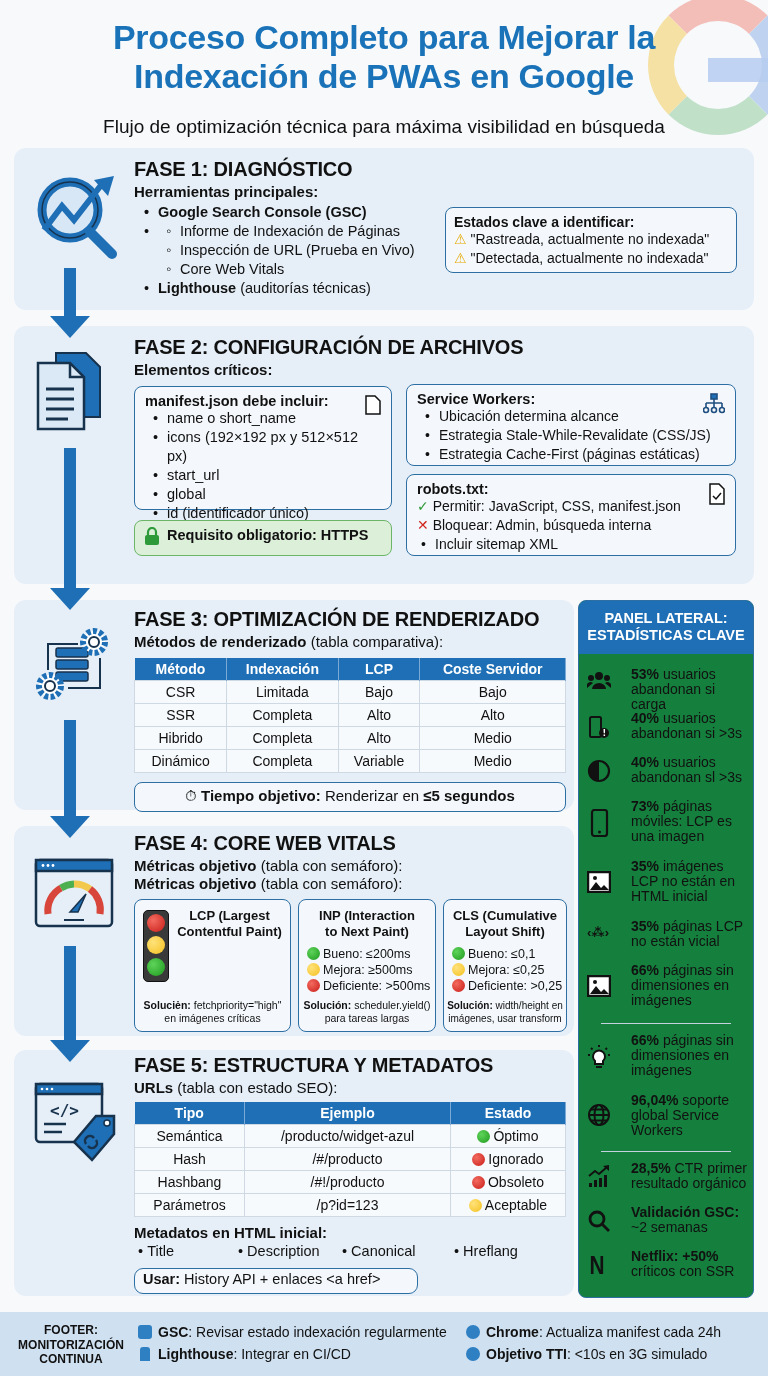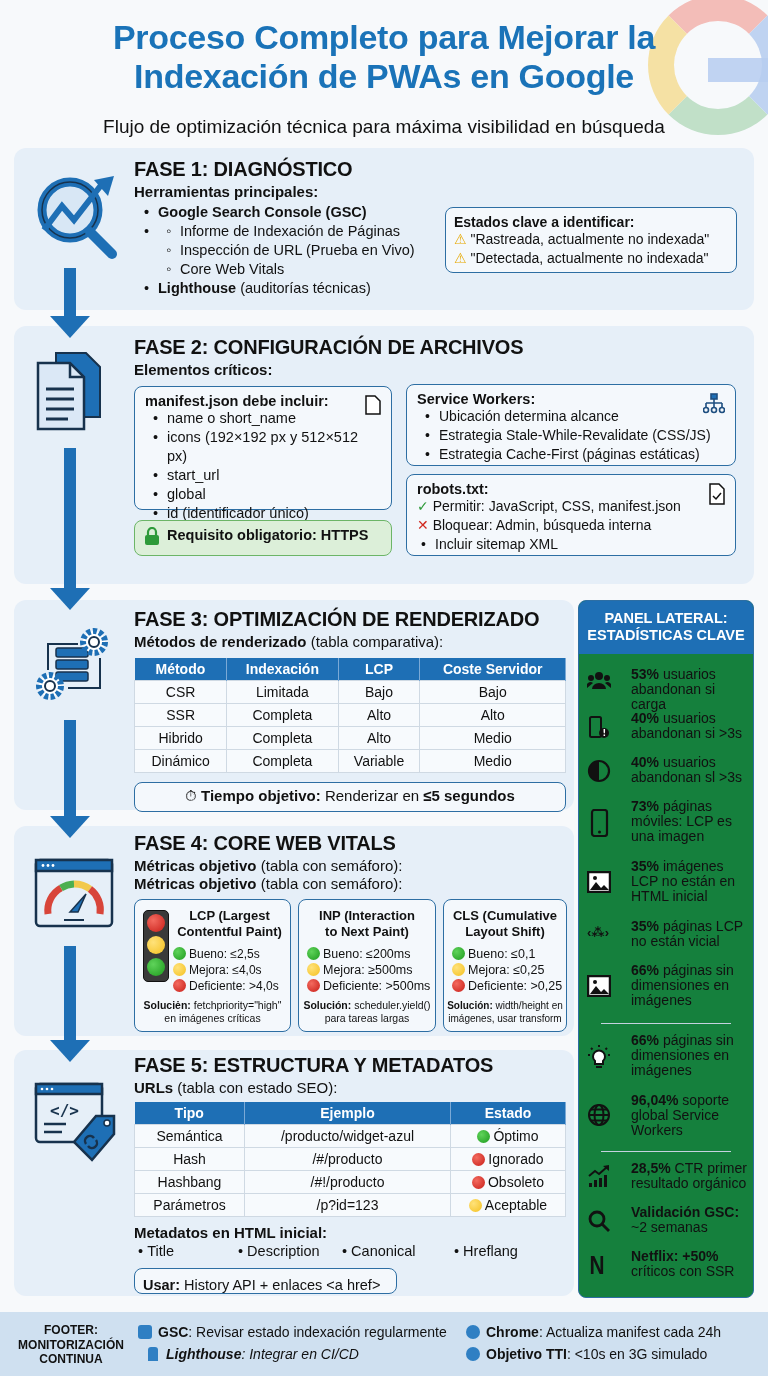--- a/index.html
+++ b/index.html
@@ -309,25 +309,20 @@
     <div style="position:absolute; left:8px; top:10px; width:26px; height:72px; background:#3a3a3a; border-radius:5px; border:1.5px solid #111;">
       <span class="dot r" style="position:absolute; left:3px; top:3px; width:18px; height:18px;"></span>
       <span class="dot y" style="position:absolute; left:3px; top:25px; width:18px; height:18px;"></span>
       <span class="dot g" style="position:absolute; left:3px; top:47px; width:18px; height:18px;"></span>
     </div>
     <div style="position:absolute; left:38px; right:4px; top:0;">
       <div class="cwv-t">
           <div>LCP (Largest</div>
           <div>Contentful Paint)</div>
         </div>
-      <div class="cwv-l" style="font-size:12px;">
-        <div><span class="dot g"></span><span>Bueno: ≤2,5s</span></div>
-        <div><span class="dot y"></span><span>Mejora: ≤4,0s</span></div>
-        <div><span class="dot r"></span><span>Deficiente: &gt;4,0s</span></div>
-      </div>
     </div>
     <div class="cwv-s"><b>Soluciėn:</b><span> fetchpriority="high"</span><br><span>en imágenes críticas</span></div>
   </div>
 
   <div class="cwv" style="left:284px; width:138px;">
     <div class="cwv-t">
         <div>INP (Interaction</div>
         <div>to Next Paint)</div>
       </div>
     <div class="cwv-l" style="padding-left:8px;">
@@ -408,21 +403,21 @@
   </div>
   <div style="position:absolute; left:120px; top:172px; width:432px;">
     <div class="ph-sub">Metadatos en HTML inicial:</div>
     <div style="display:flex; font-size:14.5px; margin-top:2px;">
       <span style="width:104px;">&nbsp;•&nbsp;<span>Title</span></span>
       <span style="width:104px;">•&nbsp;<span>Description</span></span>
       <span style="width:104px;">•&nbsp;<span>Canonical</span></span>
       <span style="width:104px; padding-left:8px;">•&nbsp;<span>Hreflang</span></span>
     </div>
   </div>
-  <div class="box" style="left:120px; top:218px; width:263px; height:26px; padding:8px 8px; font-size:14.5px;">
+  <div class="box" style="left:120px; top:218px; width:284px; height:26px; padding:2px 8px; font-size:14.5px;border-radius:9px;">
     <b>Usar:</b><span> History API + enlaces &lt;a href&gt;</span>
   </div>
 </section>
 
 <aside class="side">
   <div class="side-h">
     <div>PANEL LATERAL:</div>
     <div>ESTADÍSTICAS CLAVE</div>
   </div>
 
@@ -527,16 +522,16 @@
   </div>
 </aside>
 
 <footer>
   <div class="f-label">
     <div>FOOTER:</div>
     <div>MONITORIZACIÓN</div>
     <div>CONTINUA</div>
   </div>
   <div class="f-item" style="left:138px; top:12px;"><span class="f-ico" style="border-radius:3px;"></span><b>GSC</b><span>: Revisar estado indexación regularmente</span></div>
-  <div class="f-item" style="left:146px; top:34px;font-style:italic;"><span class="f-ico" style="border-radius:3px 3px 0 0; width:10px; margin-left:2px; margin-right:8px;"></span><b>Lighthouse</b><span>: Integrar en CI/CD</span></div>
+  <div class="f-item" style="left:138px; top:34px;"><span class="f-ico" style="border-radius:3px 3px 0 0; width:10px; margin-left:2px; margin-right:8px;"></span><b>Lighthouse</b><span>: Integrar en CI/CD</span></div>
   <div class="f-item" style="left:466px; top:12px;"><span class="f-ico"></span><b>Chrome</b><span>: Actualiza manifest cada 24h</span></div>
   <div class="f-item" style="left:466px; top:34px;"><span class="f-ico"></span><b>Objetivo TTI</b><span>: &lt;10s en 3G simulado</span></div>
 </footer>
 
 </body></html>

